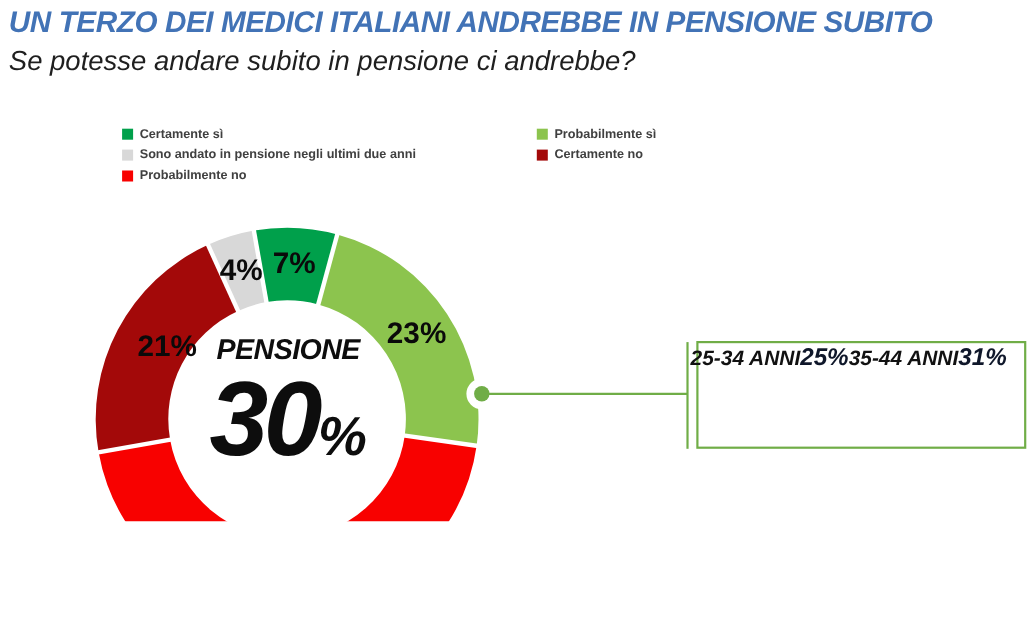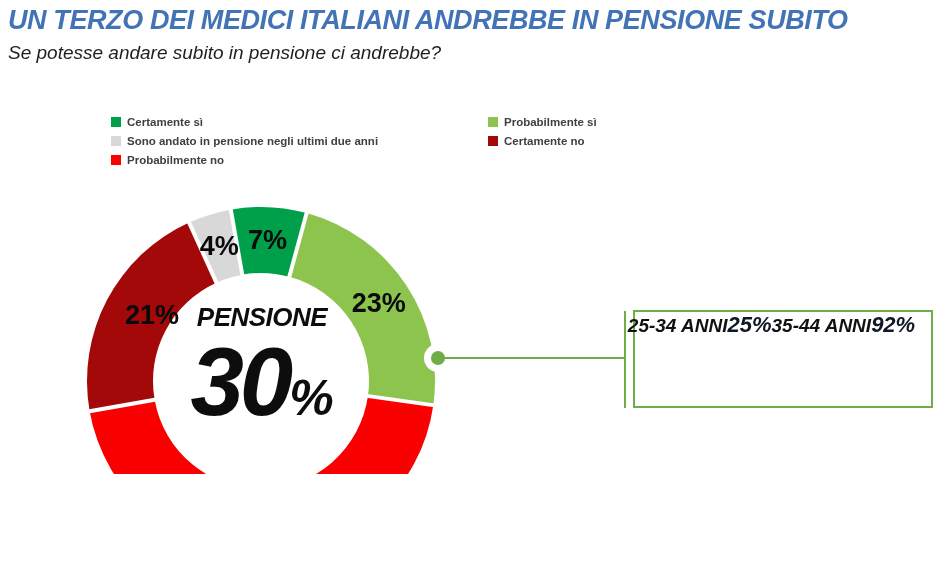--- a/index.html
+++ b/index.html
@@ -24,21 +24,21 @@
     font-size: 27px;
     font-weight: bold;
     font-style: italic;
     letter-spacing: -0.4px;
     color: var(--title-blue);
     white-space: nowrap;
   }
   .subtitle {
     position: absolute;
     left: 8px; top: 42px;
-    font-size: 19px;
+    font-size: 25px;
     font-style: italic;
     color: #1f1f1f;
     white-space: nowrap;
   }
   .legend { position: absolute; }
   .legend-left  { left: 90px;  top: 112px; }
   .legend-right { left: 467px; top: 112px; }
   .legend-item { display: flex; align-items: center; height: 19px; margin-left: 21px; }
   .legend-swatch { width: 10px; height: 10px; margin-right: 6px; flex: none; }
   .legend-label {
@@ -153,21 +153,21 @@
     <div class="center-value"><span>30</span><span class="pct">%</span></div>
   </div>
 
   <div class="callout-box">
     <div class="callout-row">
       <span class="crl">25-34 ANNI</span>
       <span class="crv">25%</span>
     </div>
     <div class="callout-row">
       <span class="crl">35-44 ANNI</span>
-      <span class="crv">92%</span>
+      <span class="crv">31%</span>
     </div>
   </div>
 
 <div class="slice-label" style="left: 267.396px; top: 240.145px;">7%</div>
     <div class="slice-label" style="left: 378.714px; top: 303.382px;">23%</div>
     <div class="slice-label" style="left: 279px; top: 521.979px;">45%</div>
     <div class="slice-label" style="left: 152px; top: 315.239px; text-align: center;">21%</div>
     <div class="slice-label" style="left: 219.305px; top: 246.306px;">4%</div>
   </div>
 

